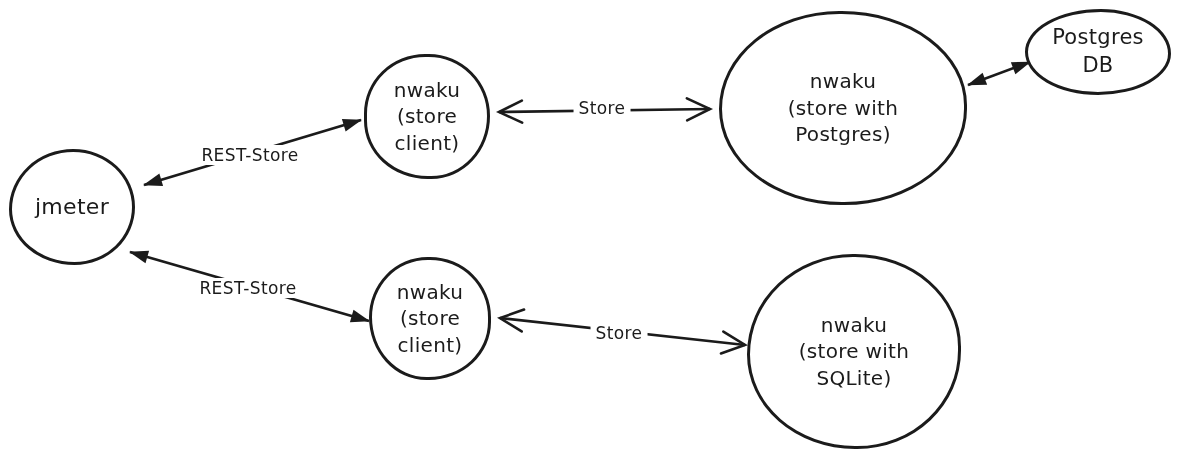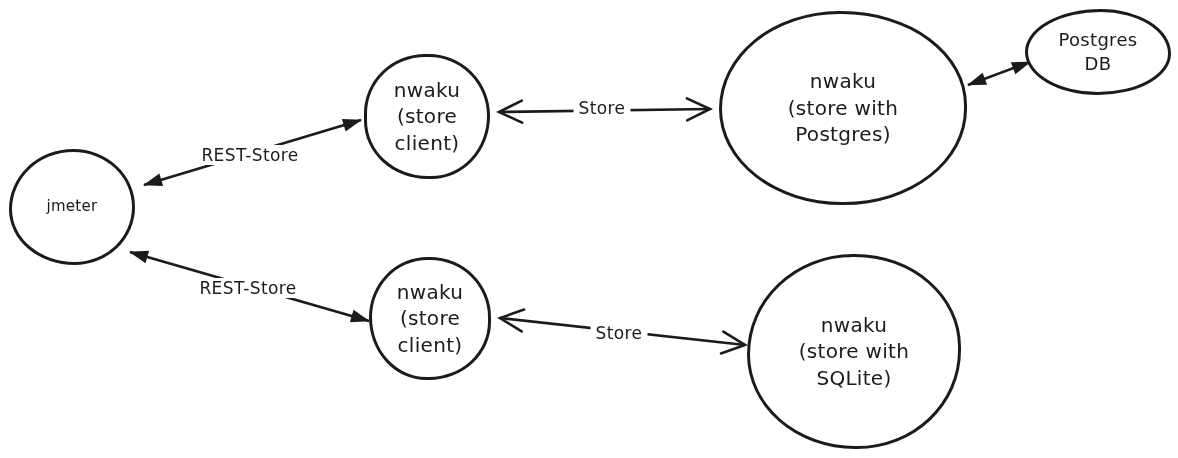--- a/index.html
+++ b/index.html
@@ -34,36 +34,36 @@
   }
   .node .node-label {
     white-space: pre-line;
     line-height: 1.32;
     letter-spacing: 0.3px;
   }
   
   .node-jmeter {
     left: 9px; top: 149px; width: 126px; height: 116px;
     border-radius: 51% 49% 48% 52% / 52% 50% 50% 48%;
-    font-size: 15px;
+    font-size: 22px;
   }
   .node-client-top {
     left: 364px; top: 54px; width: 126px; height: 125px;
     border-radius: 50% 50% 48% 52% / 49% 51% 52% 48%;
     font-size: 20px;
   }
   .node-store-postgres {
     left: 719px; top: 11px; width: 248px; height: 194px;
     border-radius: 49% 51% 50% 50% / 51% 49% 50% 50%;
     font-size: 20px;
   }
   .node-postgres-db {
     left: 1025px; top: 9px; width: 146px; height: 86px;
     border-radius: 52% 48% 50% 50% / 50% 52% 48% 50%;
-    font-size: 18px;
+    font-size: 21px;
   }
   .node-client-bottom {
     left: 369px; top: 257px; width: 122px; height: 123px;
     border-radius: 49% 51% 52% 48% / 50% 50% 48% 52%;
     font-size: 20px;
   }
   .node-store-sqlite {
     left: 747px; top: 254px; width: 214px; height: 195px;
     border-radius: 50% 50% 49% 51% / 52% 48% 51% 49%;
     font-size: 20px;

